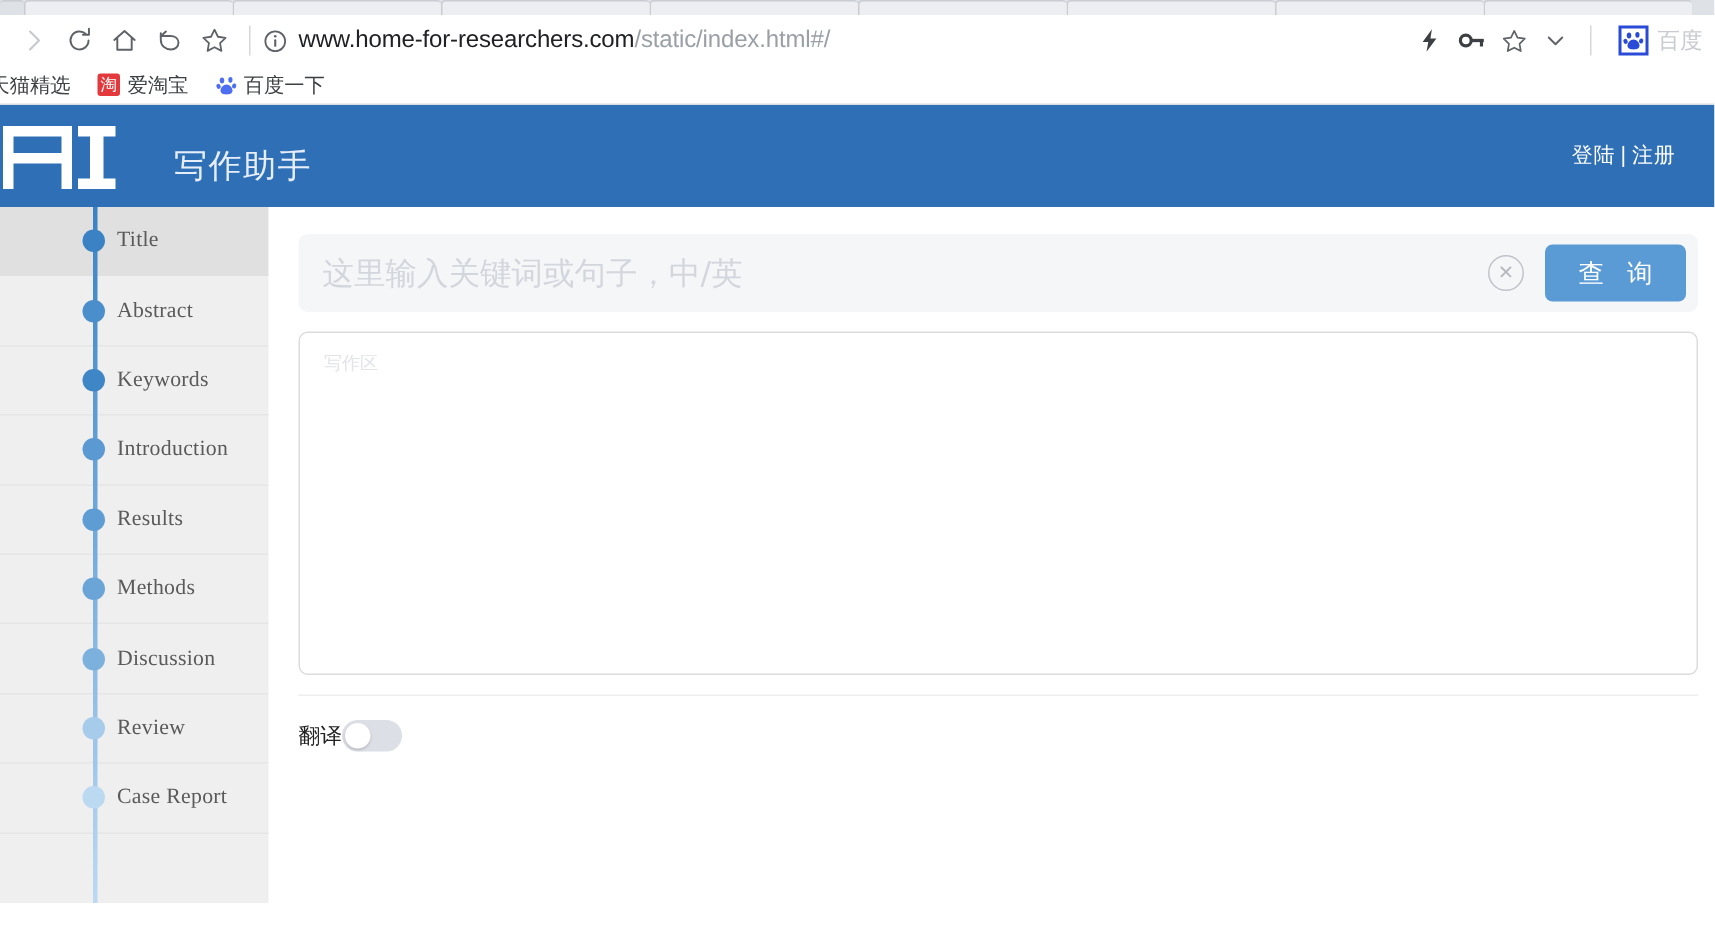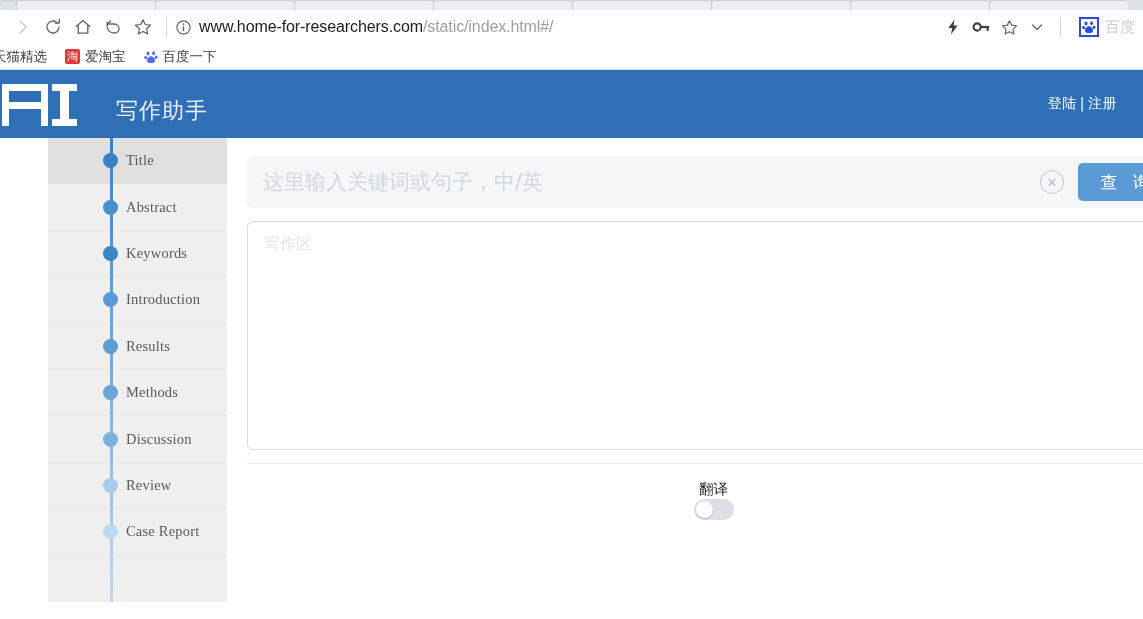--- a/index.html
+++ b/index.html
@@ -186,21 +186,20 @@
     color: #ffffff;
     font-family: "DejaVu Sans", sans-serif;
     letter-spacing: 0.5px;
   }
   .auth-links span { cursor: pointer; }
   .auth-sep { padding: 0 3px; }
 
   .body-area {
     display: flex;
     height: 482px;
-    padding-left: 48px;
   }
 
   
   .sidebar {
     width: 179px;
     flex: 0 0 179px;
     background: #efefef;
     position: relative;
     height: 464px;
     overflow: hidden;
@@ -308,39 +307,38 @@
     box-sizing: border-box;
     background: #ffffff;
     padding: 10px 14px;
   }
   .editor-ta {
     width: 100%;
     height: 100%;
     border: none;
     outline: none;
     resize: none;
-    font-size: 16px;
+    font-size: 12px;
     color: #a21caf;
     font-family: "DejaVu Sans", sans-serif;
     background: transparent;
   }
   .editor-ta::placeholder { color: #e2e4e8; }
 
   .divider {
     width: 933px;
     height: 1px;
     background: #eceef0;
     margin-top: 13px;
   }
 
   .toggle-row {
     margin-top: 16px;
     display: flex;
     align-items: center;
-    flex-direction: column;
   }
   .toggle-label {
     font-size: 14.5px;
     color: #222;
     font-family: "DejaVu Sans", sans-serif;
   }
   .switch {
     width: 40px;
     height: 21px;
     background: #dcdfe6;

